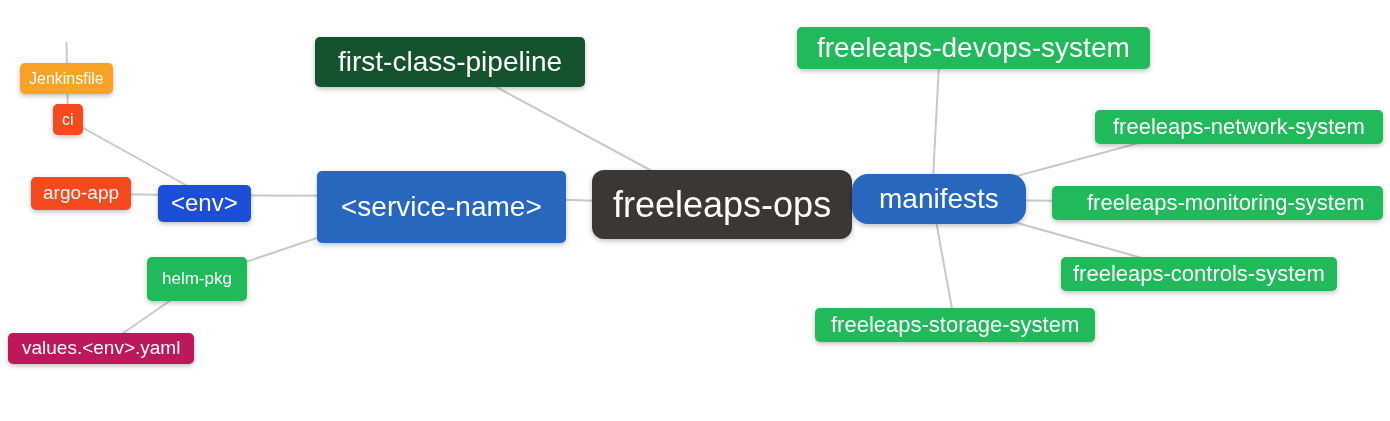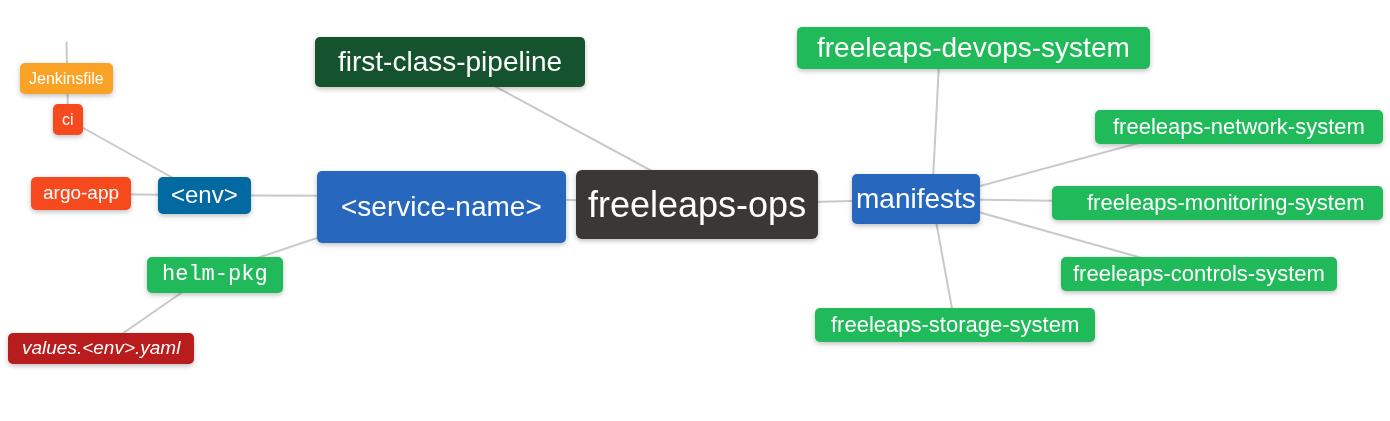--- a/index.html
+++ b/index.html
@@ -36,26 +36,26 @@
     border-radius: 5px;
     box-shadow: 0 2px 5px rgba(0,0,0,0.25);
     cursor: pointer;
     user-select: none;
   }
   
   .n-jenkinsfile          { left: 20px;   top: 27px;  font-size: 16px; padding: 6px 9px; margin-top: 36px;   }
   .n-ci                   { left: 53px;   top: 104px; font-size: 16px; padding: 6px 9px;   }
   .n-argo-app             { left: 31px;   top: 177px; font-size: 19px; padding: 5px 12px;   }
   .n-env                  { left: 158px;  top: 177px; font-size: 24px; padding: 4px 13px;  }
-  .n-helm-pkg             { left: 147px;  top: 257px; font-size: 22px; padding: 5px 15px; font-family: Liberation Mono, monospace;  }
+  .n-helm-pkg             { left: 147px;  top: 257px; font-size: 17px; padding: 12px 15px;  }
   .n-values-env-yaml      { left: 8px;    top: 333px; font-size: 19px; padding: 4px 14px;  }
   .n-first-class-pipeline { left: 315px;  top: 37px;  font-size: 28px; padding: 8px 23px;  }
   .n-service-name         { left: 317px;  top: 171px; font-size: 28px; padding: 19px 24px;  }
-  .n-freeleaps-ops        { left: 576px;  top: 170px; font-size: 36px; padding: 13px 12px; border-radius: 6px; }
-  .n-manifests            { left: 852px;  top: 174px; font-size: 28px; padding: 8px 4px;  }
+  .n-freeleaps-ops        { left: 592px;  top: 170px; font-size: 36px; padding: 13px 21px; border-radius: 12px; }
+  .n-manifests            { left: 852px;  top: 174px; font-size: 28px; padding: 8px 27px; border-radius: 16px;  }
   .n-devops-system        { left: 797px;  top: 27px;  font-size: 28px; padding: 4px 20px;  }
   .n-network-system       { left: 1054px; top: 110px; font-size: 22px; padding: 4px 18px; margin-left: 41px;  }
   .n-monitoring-system    { left: 1052px; top: 186px; font-size: 22px; padding: 4px 18px;  }
   .n-controls-system      { left: 1061px; top: 257px; font-size: 22px; padding: 4px 12px;  }
   .n-storage-system       { left: 815px;  top: 308px; font-size: 22px; padding: 4px 16px;  }
 </style>
 </head>
 <body>
 
 <div class="stage">
@@ -76,25 +76,25 @@
       <line x1="932" y1="199" x2="1199" y2="274" stroke="#c9c9c9"></line>
       <line x1="932" y1="199" x2="955" y2="325" stroke="#c9c9c9"></line>
     </svg>
 
   <div class="node n-jenkinsfile" style="background: rgb(249, 162, 38);">Jenkinsfile</div>
 
   <div class="node n-ci" style="background: rgb(246, 73, 29);">ci</div>
 
   <div class="node n-argo-app" style="background: rgb(246, 73, 29);">argo-app</div>
 
-  <div class="node n-env" style="background: #0369a1;">&lt;env&gt;</div>
+  <div class="node n-env" style="background: #1d4ed8; margin-top: 8px;">&lt;env&gt;</div>
 
   <div class="node n-helm-pkg" style="background: rgb(33, 186, 91);">helm-pkg</div>
 
-  <div class="node n-values-env-yaml" style="background: #b91c1c; font-style: italic;">values.&lt;env&gt;.yaml</div>
+  <div class="node n-values-env-yaml" style="background: #be185d;">values.&lt;env&gt;.yaml</div>
 
   <div class="node n-first-class-pipeline" style="background: #14532d;">first-class-pipeline</div>
 
   <div class="node n-service-name" style="background: rgb(39, 104, 190);">&lt;service-name&gt;</div>
 
   <div class="node n-freeleaps-ops" style="background: rgb(59, 55, 52);">freeleaps-ops</div>
 
   <div class="node n-manifests" style="background: rgb(39, 104, 190);">manifests</div>
 
   <div class="node n-devops-system" style="background: rgb(33, 186, 91);">freeleaps-devops-system</div>

